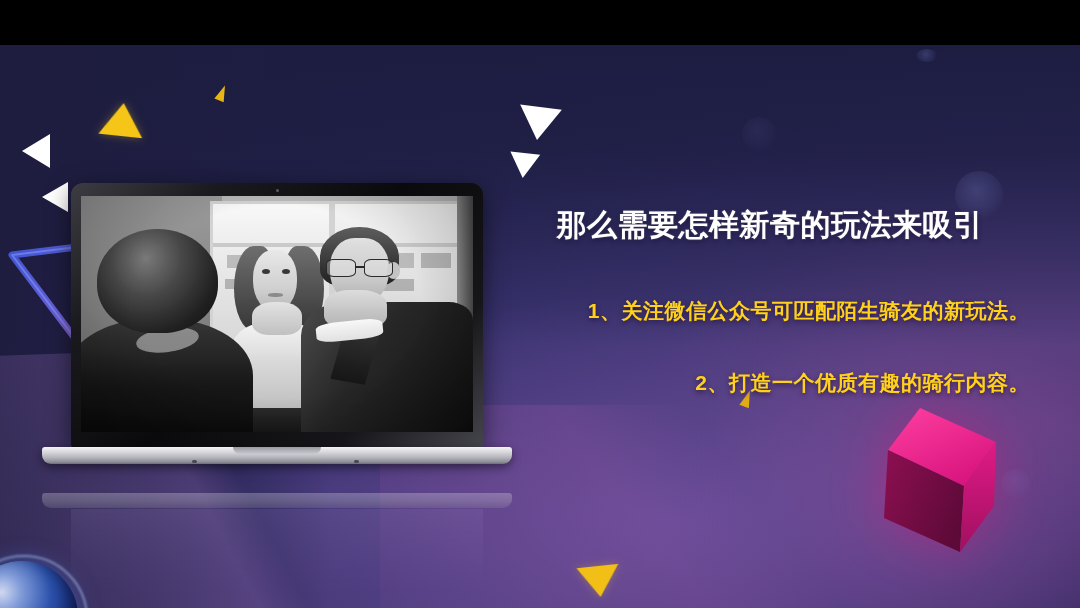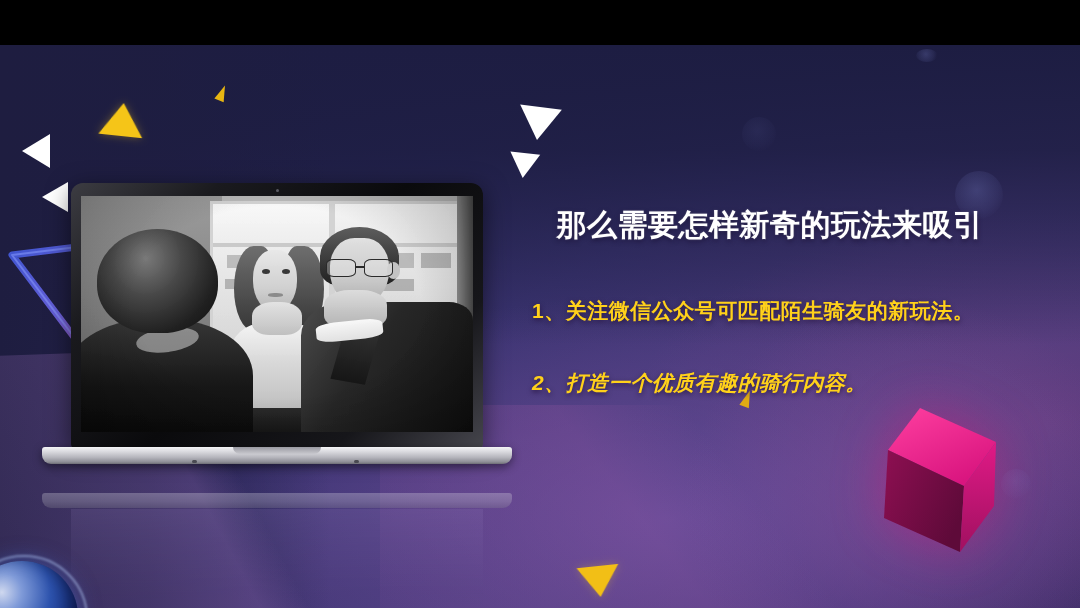--- a/index.html
+++ b/index.html
@@ -355,24 +355,25 @@
     margin: 0;
   }
   .bullets { margin-top: 52px; }
   .bullet {
     color: #ffd11a;
     font-size: 21px;
     font-weight: bold;
     letter-spacing: 0.5px;
     text-shadow: 0 2px 5px rgba(30,12,50,0.7);
     white-space: nowrap;
+    text-align: right;
   }
   .bullet + .bullet { margin-top: 44px; }
   .b1 { margin-left: 22px; }
-  .b2 { margin-left: 22px; font-style: italic; }
+  .b2 { margin-left: 22px; }
 </style>
 </head>
 <body>
 
 <div id="slide">
 
   <div class="bg-base"></div>
   <div class="bg-topdark"></div>
   <div class="bg-leftdark"></div>
   <div class="bg-diag"></div>

